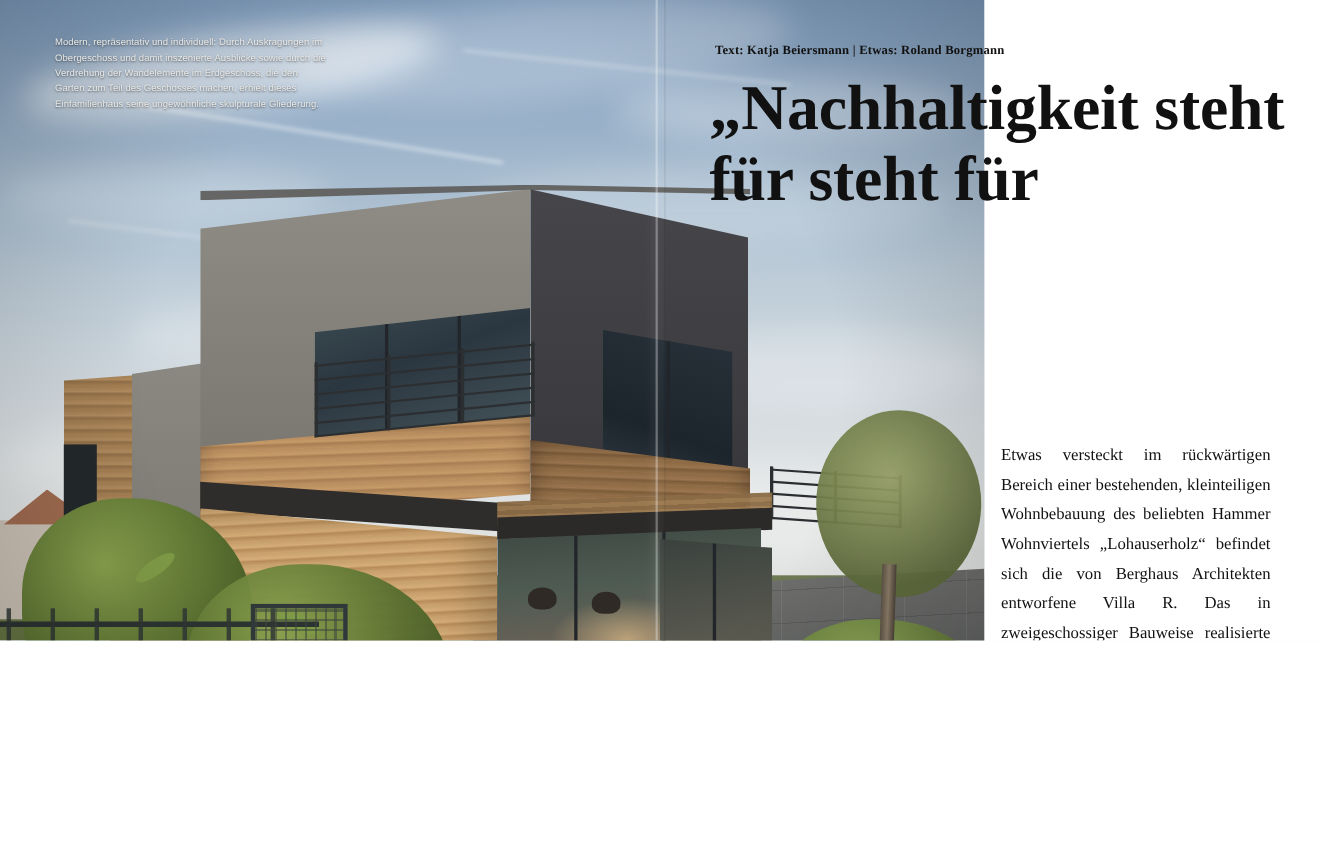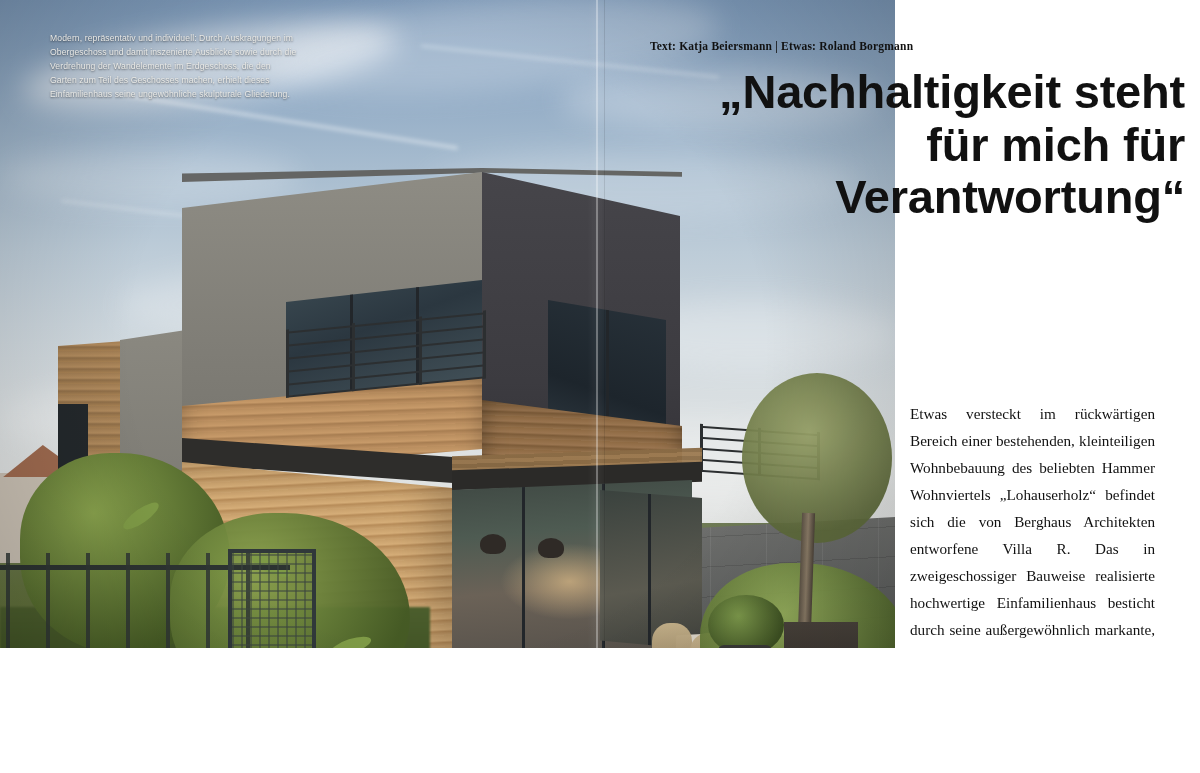--- a/index.html
+++ b/index.html
@@ -5,21 +5,21 @@
   * { box-sizing: border-box; margin: 0; padding: 0; }
   html, body {
     width: 1200px; height: 773px;
     overflow: hidden;
     background: #ffffff;
     font-family: "Liberation Sans", sans-serif;
   }
 
   .spread {
     position: relative;
-    width: 1200px; height: 648px;
+    width: 1200px; height: 582px;
     background: #f3f3f1;
     overflow: hidden;
   }
 
   
   .photo {
     position: absolute;
     left: 0; top: 0;
     width: 895px; height: 773px;
     overflow: hidden;
@@ -366,26 +366,25 @@
   }
   .byline {
     font-family: "Liberation Serif", serif;
     font-weight: bold;
     font-size: 11.5px;
     color: #111;
     letter-spacing: .2px;
     margin-left: 5px;
   }
   .headline {
-    font-family: Liberation Sans, sans-serif;
-    font-size: 47px;
+    font-family: Liberation Serif, serif;
+    font-size: 58px;
     line-height: 1.12;
     color: #111;
     margin-top: 14px;
-    text-align: right;
     letter-spacing: -.2px;
   }
   .body-col {
     position: absolute; left: 15px; top: 400px; width: 245px;
     font-family: "Liberation Serif", serif;
     font-size: 15.2px;
     line-height: 1.78;
     color: #111;
     text-align: justify;
     text-justify: inter-word;
@@ -536,22 +535,21 @@
 
   <div class="gutter"></div>
   <div class="gutter-right"></div>
 
   <div class="page-right">
 
     <div class="headline-wrap">
       <div class="byline">Text: Katja Beiersmann | Etwas: Roland Borgmann</div>
       <h1 class="headline">
         <span>„Nachhaltigkeit steht</span><br>
-        <span>für mich für</span><br>
-        <span>Verantwortung“</span>
+        <span>für steht für</span><br>
       </h1>
     </div>
 
     <p class="body-col">Etwas versteckt im rückwärtigen Bereich einer bestehenden, kleinteiligen Wohnbebauung des beliebten Hammer Wohnviertels „Lohauserholz“ befindet sich die von Berghaus Architekten entworfene Villa R. Das in zweigeschossiger Bauweise realisierte hochwertige Einfamilienhaus besticht durch seine außergewöhnlich markante, skulpturale Form und ein spannendes Materialzusammenspiel von Putz- und Holzflächen.</p>
 
     <div class="folio">22 | 23</div>
   </div>
 
 </div>
 

